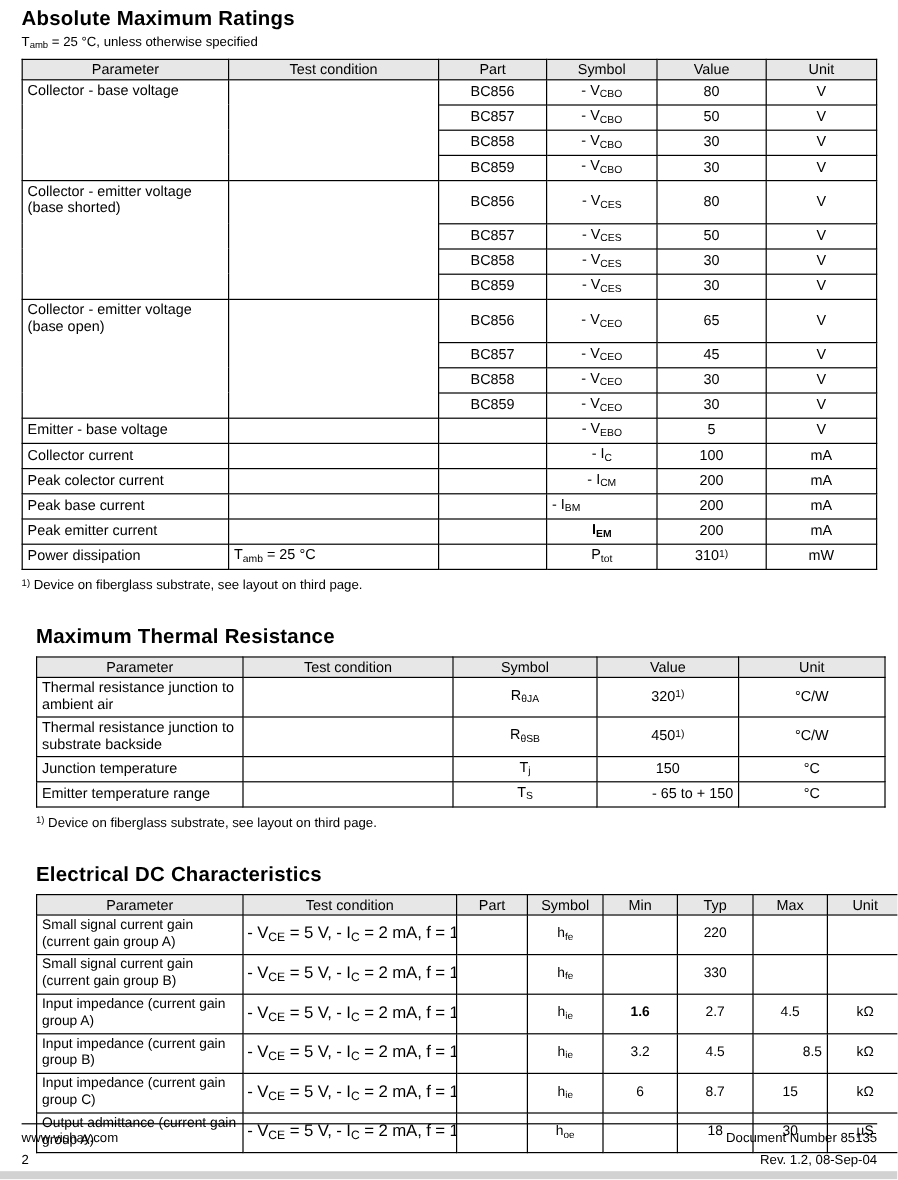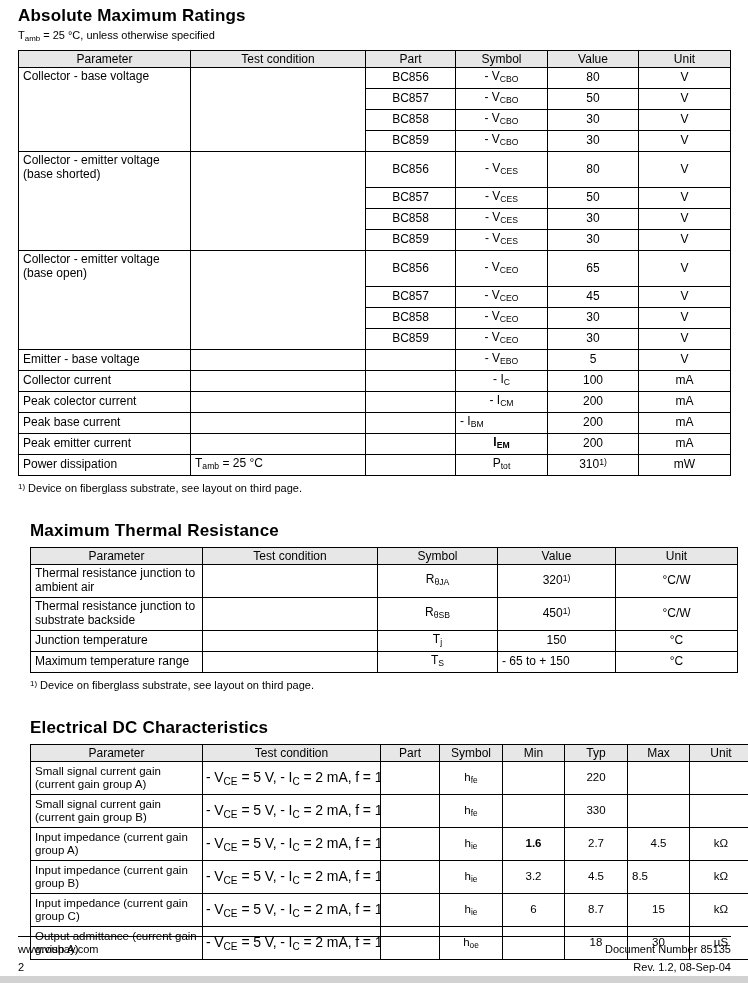--- a/index.html
+++ b/index.html
@@ -263,24 +263,24 @@
             <td style="text-align: center;">°C/W</td>
           </tr>
           <tr>
             <td style="text-align: left;">Junction temperature</td>
             <td style="text-align: left;"></td>
             <td style="text-align: center;">T<sub>j</sub></td>
             <td style="text-align: center;">150</td>
             <td style="text-align: center;">°C</td>
           </tr>
           <tr>
-            <td style="text-align: left;">Maximum temperature range</td>
+            <td style="text-align: left;">Emitter temperature range</td>
             <td style="text-align: left;"></td>
             <td style="text-align: center;">T<sub>S</sub></td>
-            <td style="text-align: left;">- 65 to + 150</td>
+            <td style="text-align: right;">- 65 to + 150</td>
             <td style="text-align: center;">°C</td>
           </tr>
         </tbody>
       </table>
     <div class="footnote"><sup>1)</sup> Device on fiberglass substrate, see layout on third page.</div>
   </div>
 
   <div class="sec">
     <h1 class="sec-title">Electrical DC Characteristics</h1>
     <table class="ds t3" style="width: 682px;">
@@ -327,21 +327,21 @@
             <td style="text-align: center;">4.5</td>
             <td style="text-align: center;">kΩ</td>
           </tr>
           <tr>
             <td style="height: 30px; text-align: left;">Input impedance (current gain group B)</td>
             <td style="text-align: left;">- V<sub>CE</sub> = 5 V, - I<sub>C</sub> = 2 mA, f = 1 kHz</td>
             <td style="text-align: center;"></td>
             <td style="text-align: center;">h<sub>ie</sub></td>
             <td style="text-align: center;">3.2</td>
             <td style="text-align: center;">4.5</td>
-            <td style="text-align: left;">8.5</td>
+            <td style="text-align: right;">8.5</td>
             <td style="text-align: center;">kΩ</td>
           </tr>
           <tr>
             <td style="height: 30px; text-align: left;">Input impedance (current gain group C)</td>
             <td style="text-align: left;">- V<sub>CE</sub> = 5 V, - I<sub>C</sub> = 2 mA, f = 1 kHz</td>
             <td style="text-align: center;"></td>
             <td style="text-align: center;">h<sub>ie</sub></td>
             <td style="text-align: center;">6</td>
             <td style="text-align: center;">8.7</td>
             <td style="text-align: center;">15</td>

